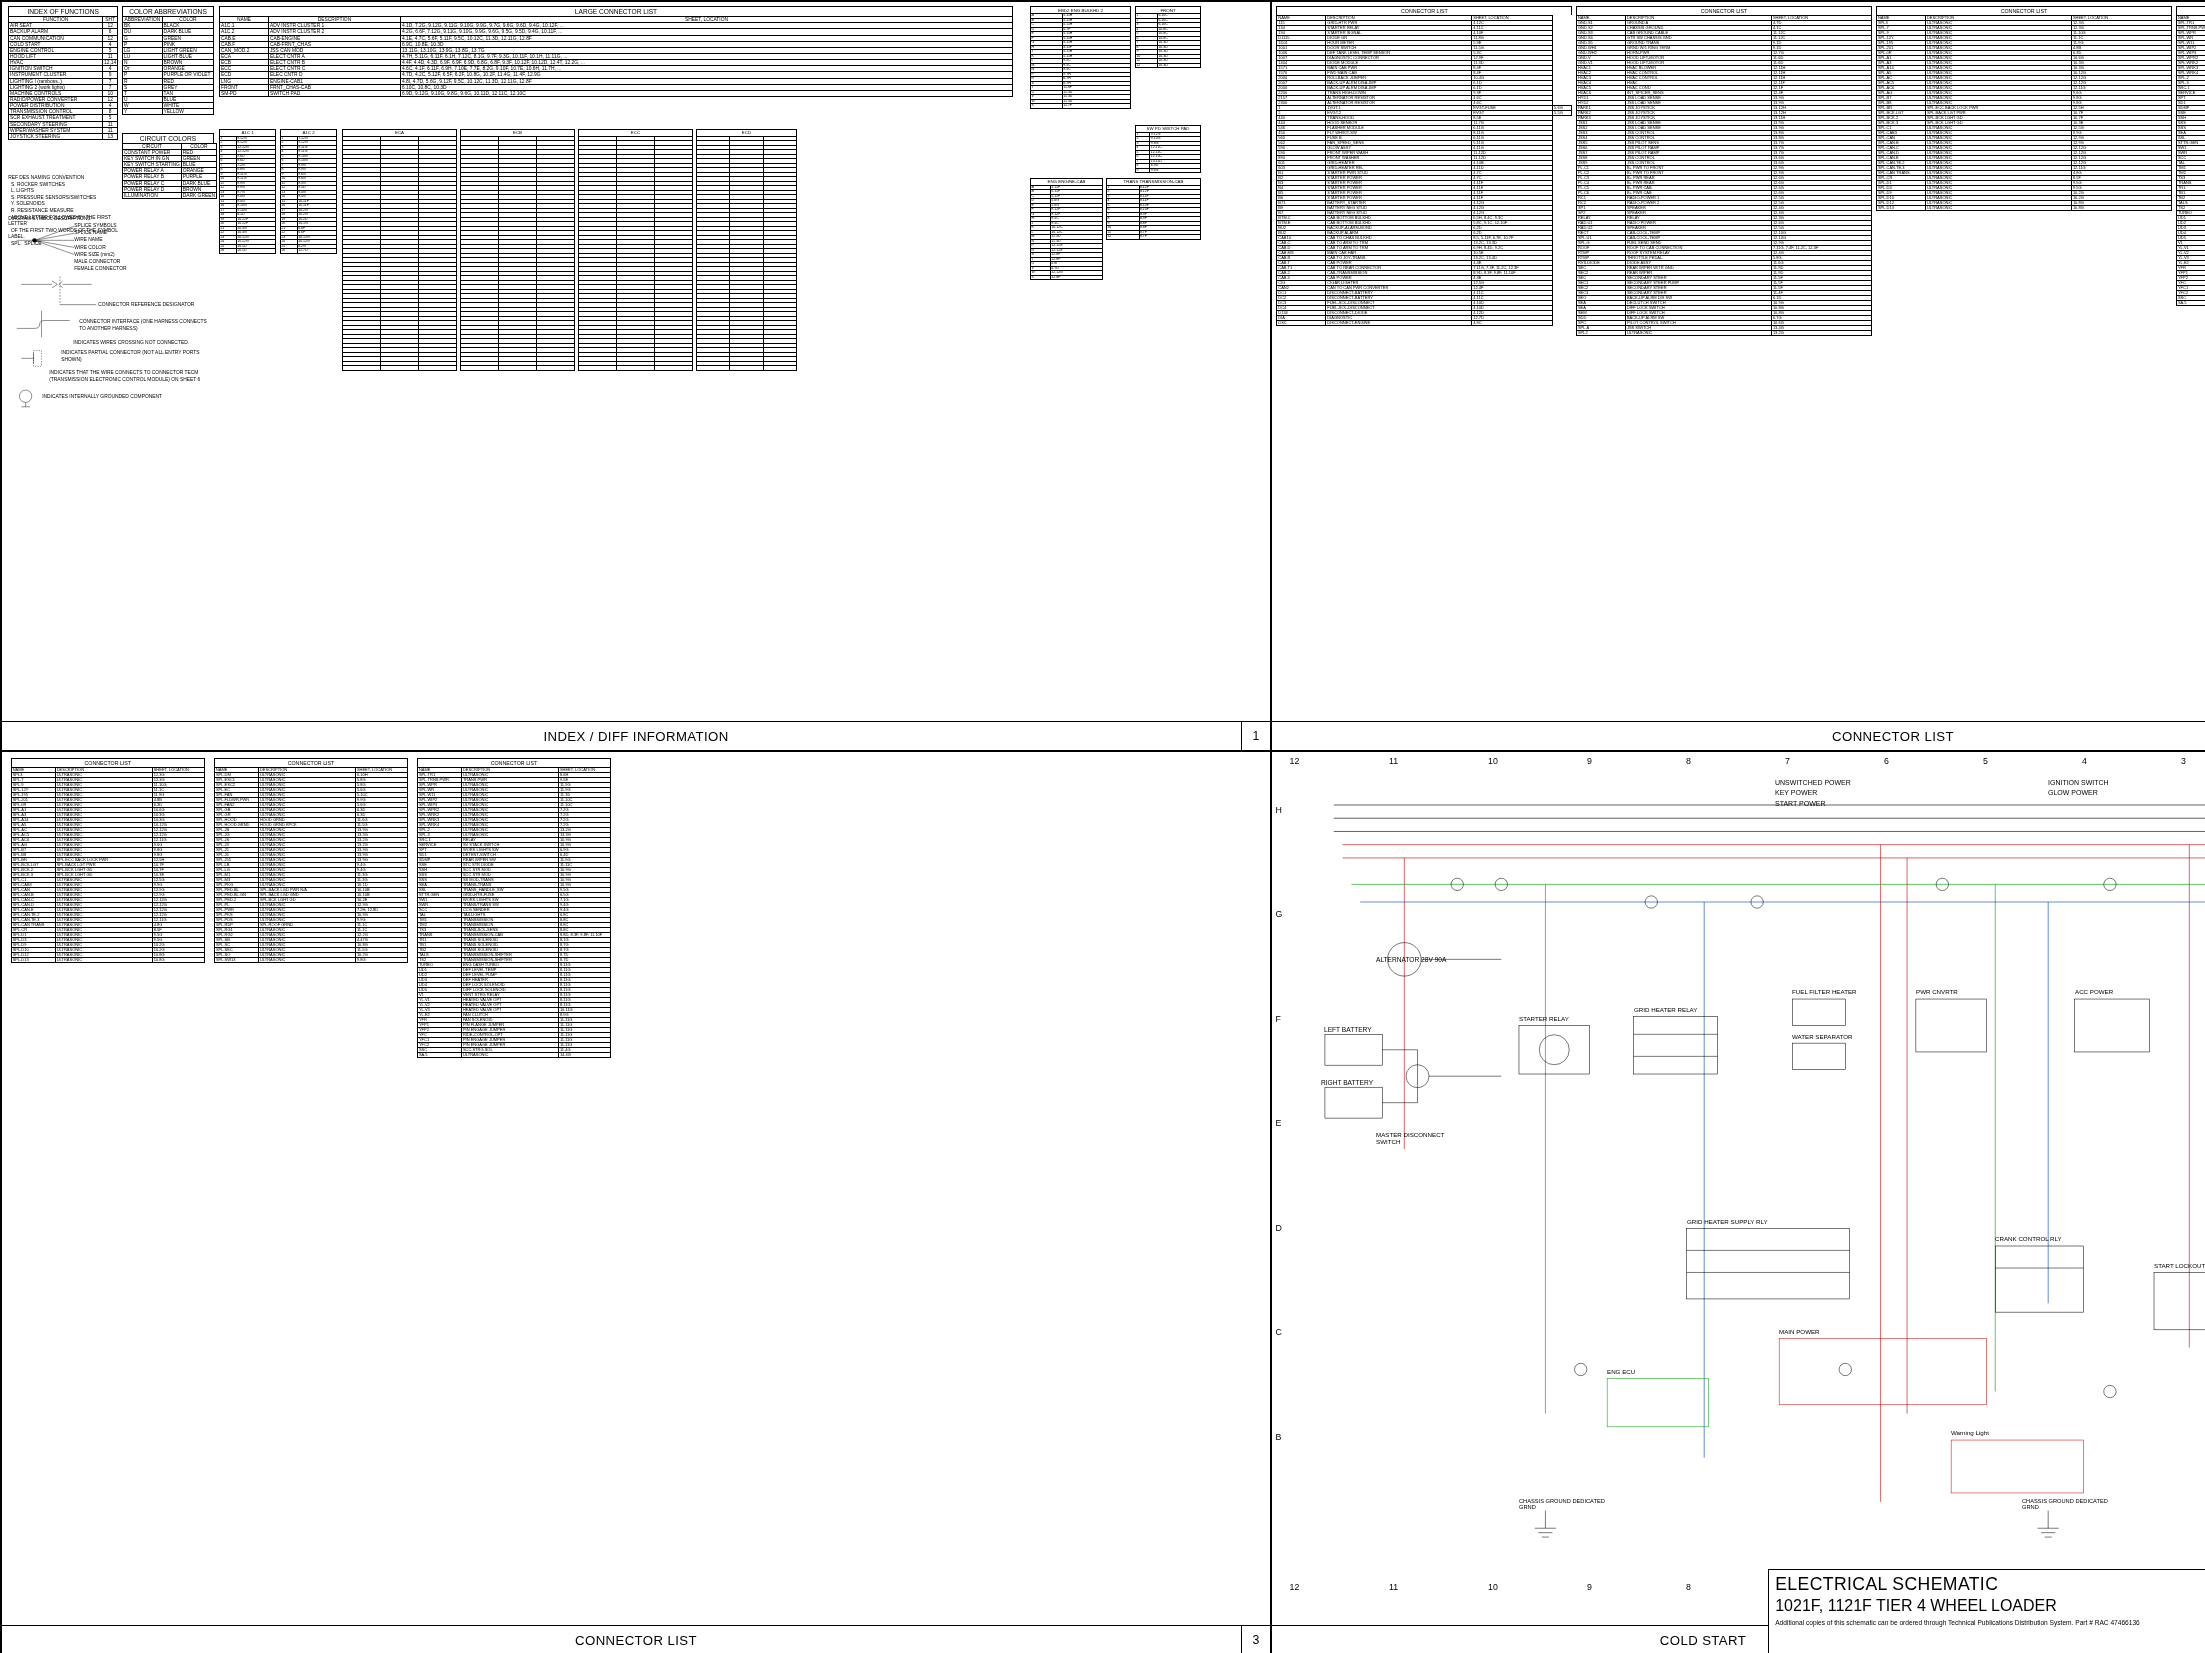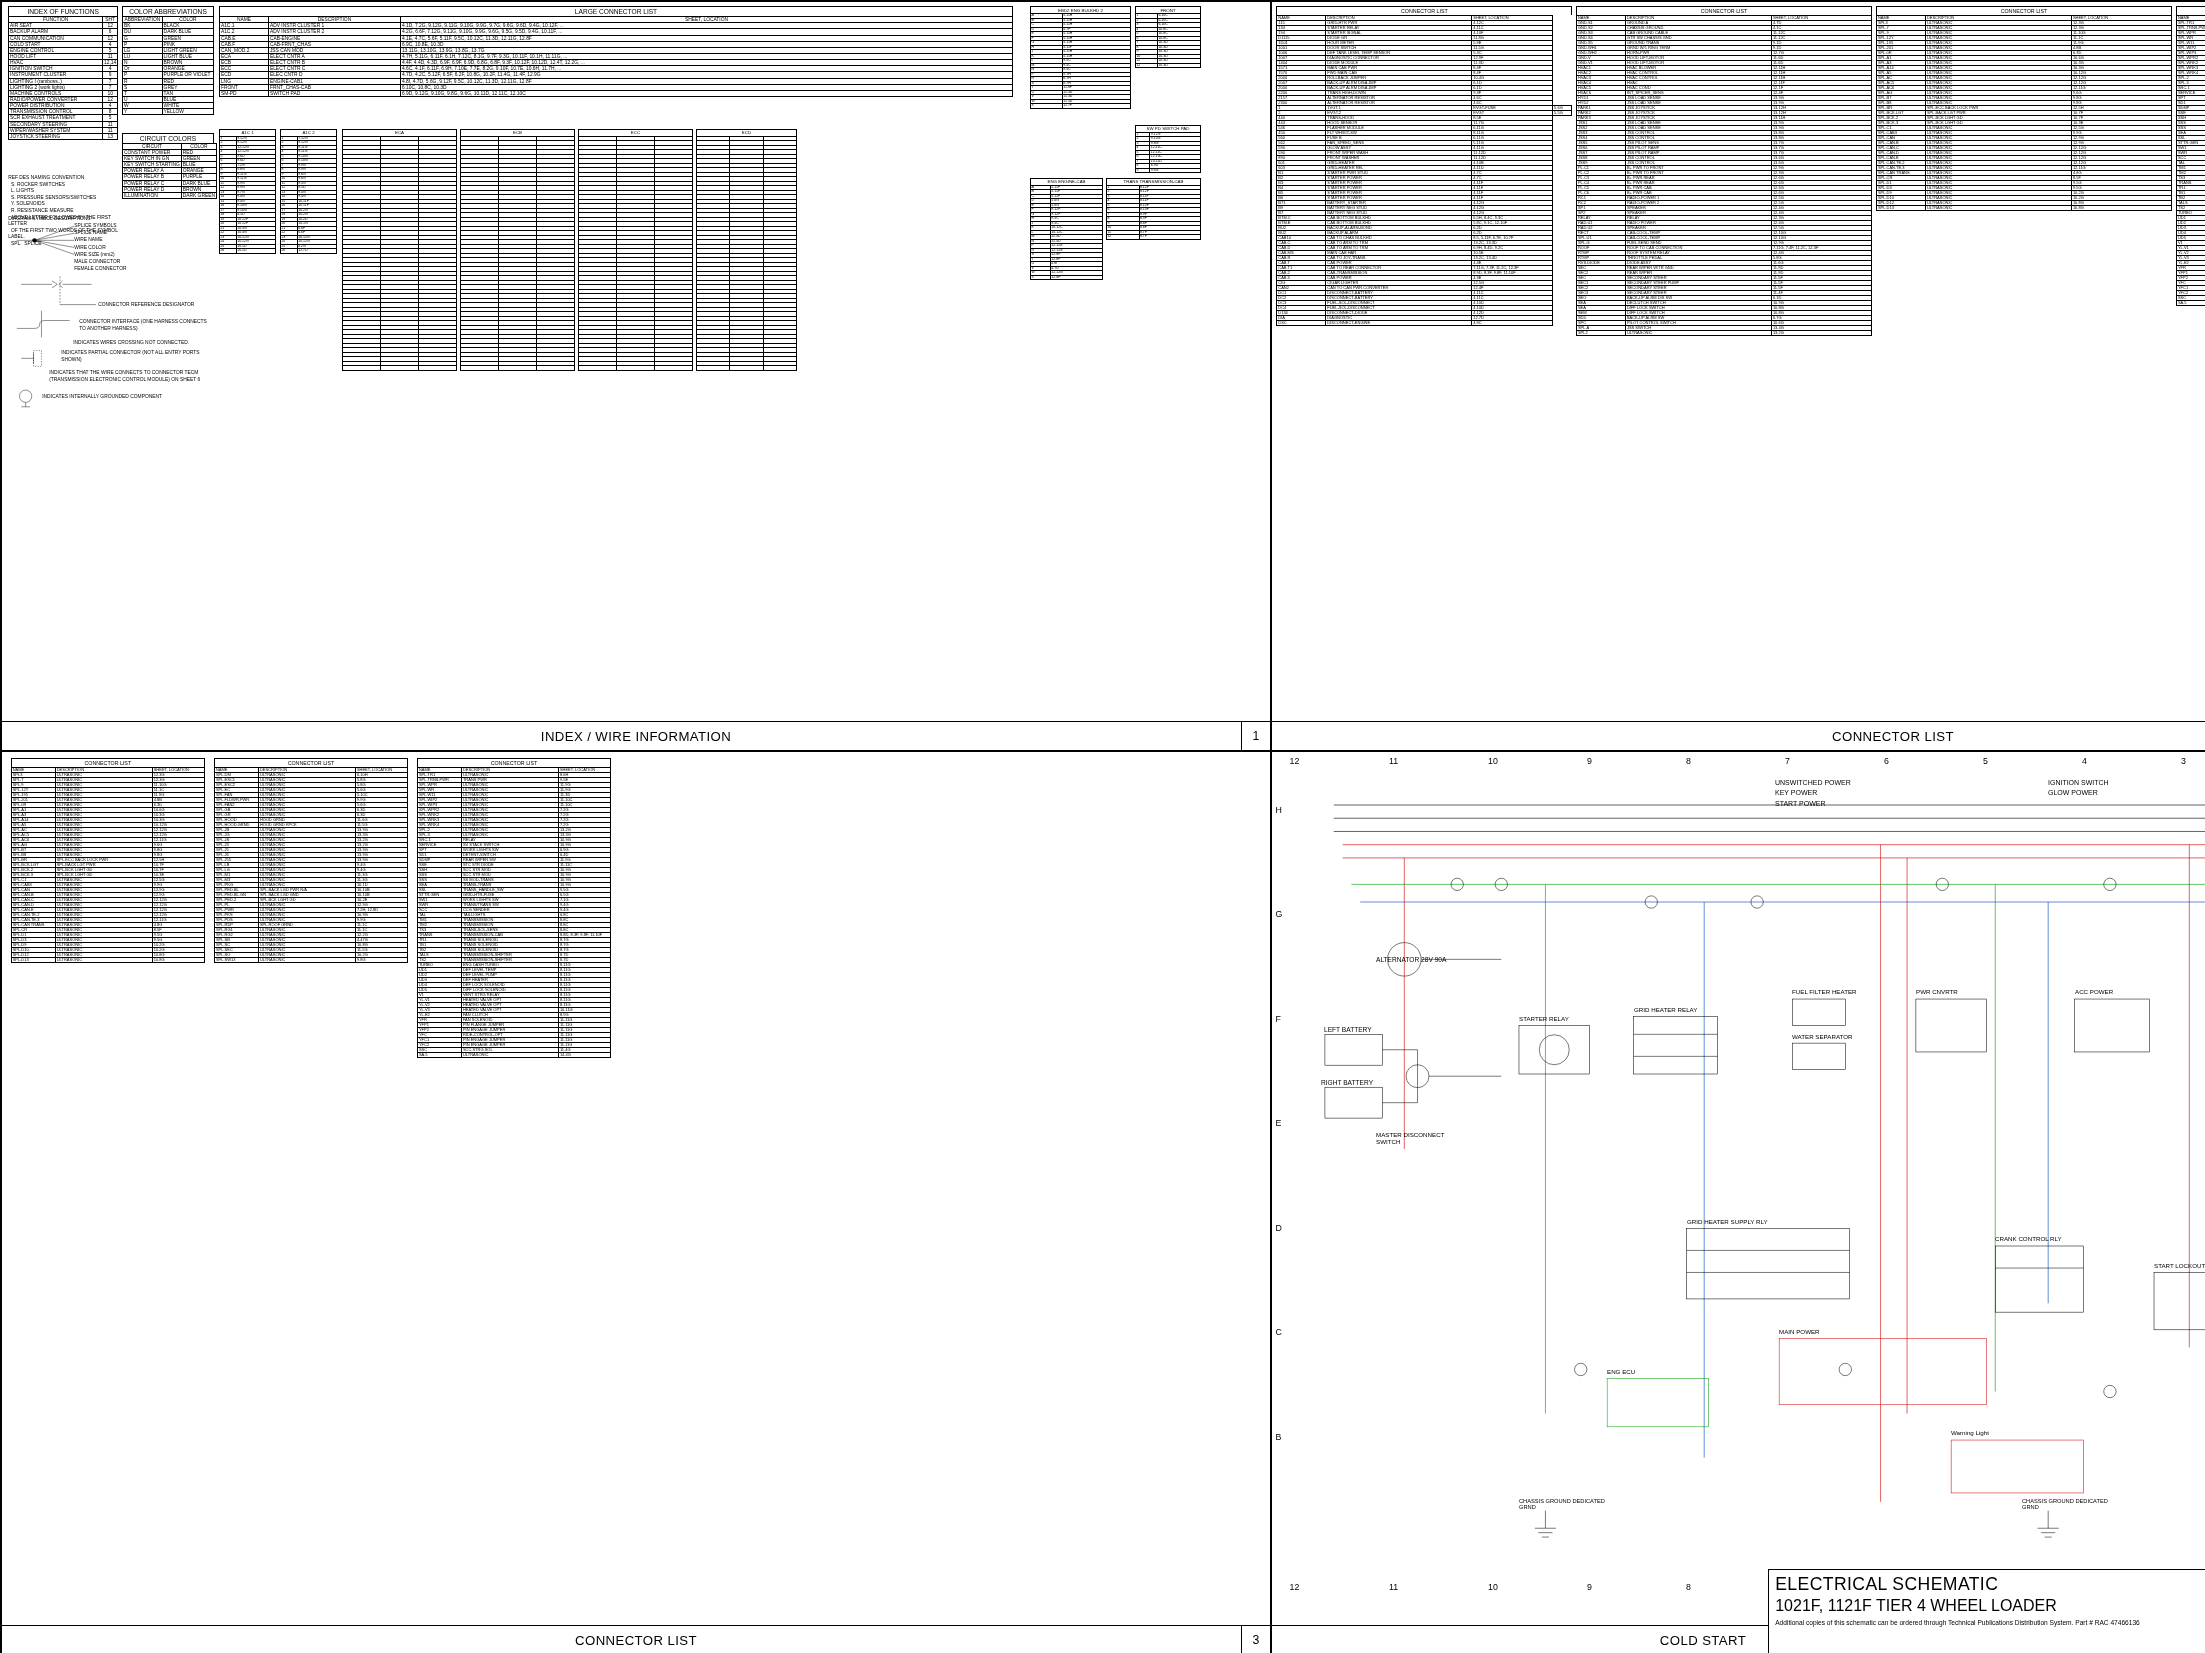--- a/index.html
+++ b/index.html
@@ -2046,21 +2046,21 @@
               <tr>
                 <td>12</td>
                 <td>8.7F</td>
               </tr>
             </tbody>
           </table>
       </div>
 
     </div>
     <div class="quad-footer">
-      <span class="seg">INDEX / WIRE INFORMATION</span>
+      <span class="seg">INDEX / DIFF INFORMATION</span>
       <span class="fnum">1</span>
     </div>
   </div>
 
   <div class="quad" id="q2">
     <div class="quad-body">
       <div class="blk cl" style="left:4.4px;  top:4.4px; width:296px;">
         <div class="hdr">CONNECTOR LIST</div>
         <table>
           <tbody>

